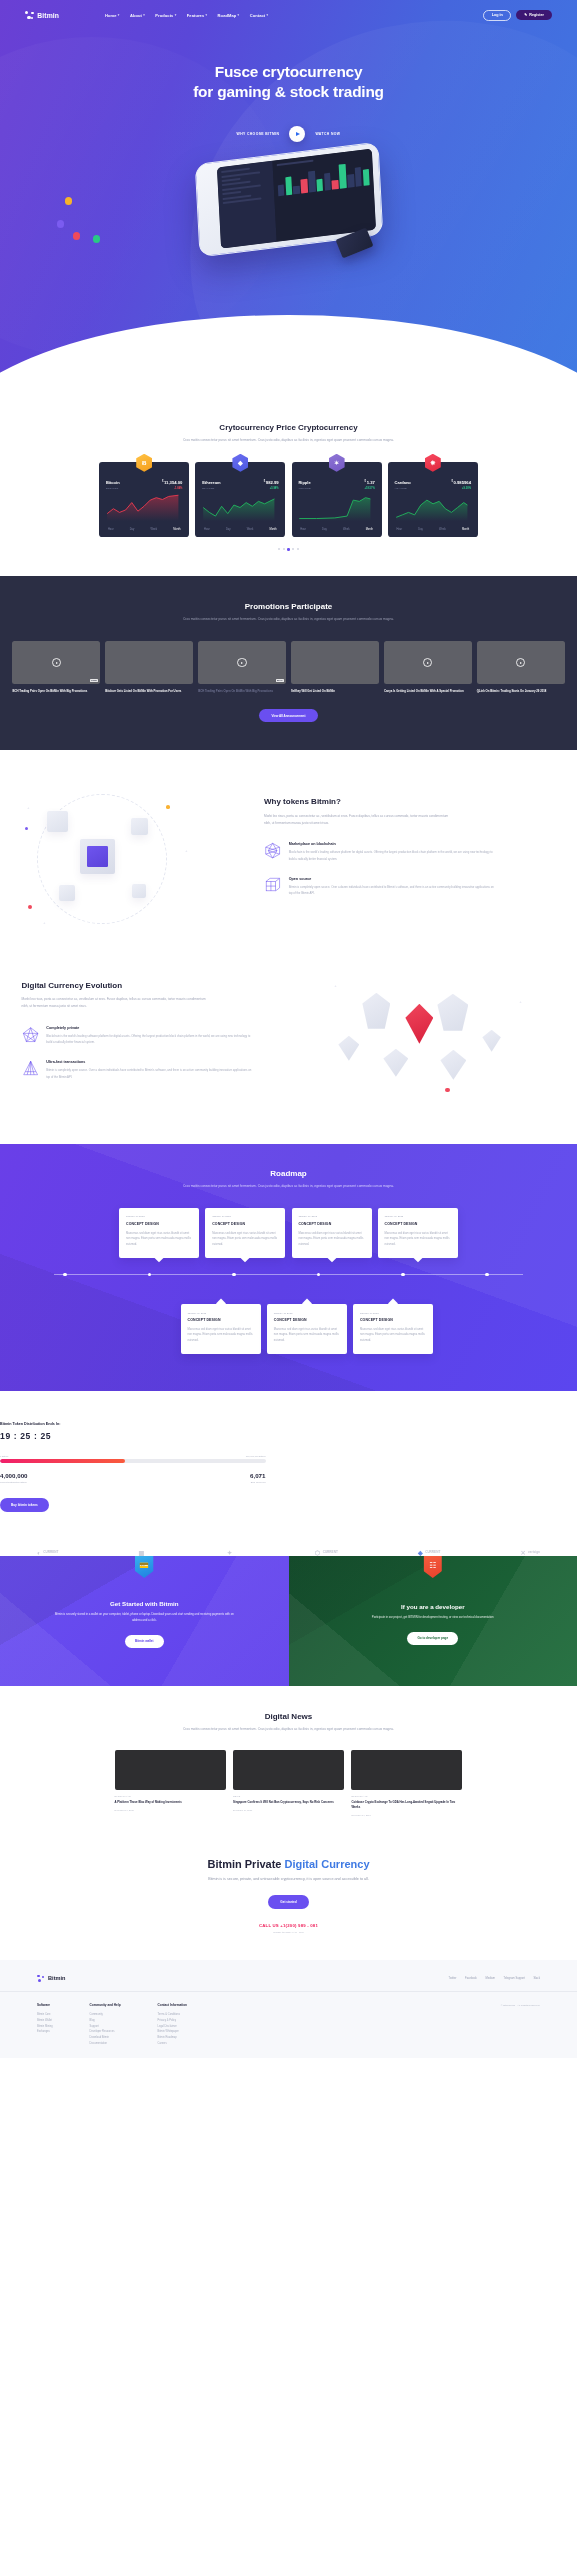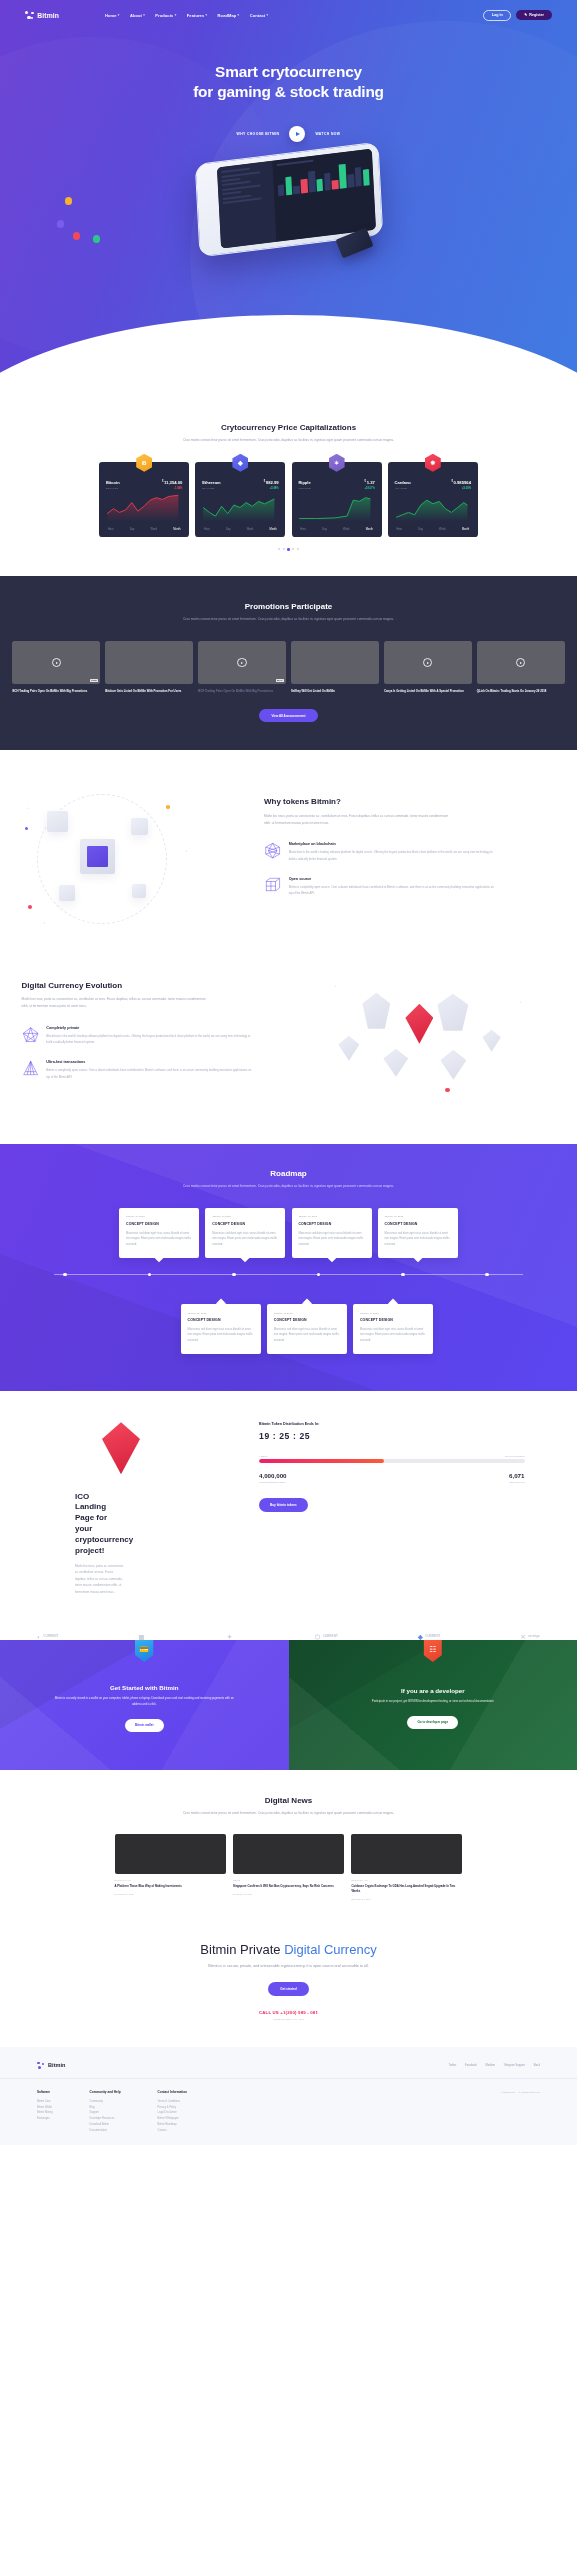--- a/index.html
+++ b/index.html
@@ -319,21 +319,21 @@
   .news{ padding:26px 0 25px; background:#fff;}
   .news-row{ display:flex; gap:7.4px; justify-content:center; margin-top:17.3px;}
   .news-card{ width:111px;}
   .news-thumb{ height:40px; background:#2e2e30; border-radius:1.9px;}
   .news-cat{ font-size:2.2px; color:#b6bac8; margin-top:5.6px; letter-spacing:0.2px;}
   .news-title{ font-size:2.8px; font-weight:700; color:#23243b; line-height:1.8; margin-top:2.5px;}
   .news-date{ font-size:2.2px; color:#b6bac8; margin-top:3.7px;}
 
   
   .priv{ padding:17.3px 0 27px; background:#fff; text-align:center;}
-  .priv-h{ font-size:13px; font-weight:400; color:#23243b;}
+  .priv-h{ font-size:11px; font-weight:700; color:#23243b;}
   .priv-h em{ font-style:normal; color:#3f7ae3;}
   .priv-p{ font-size:3.7px; line-height:2.1; color:#8f95a8; margin-top:6.2px;}
   .priv-btn{
     display:inline-block; margin-top:11px; background:#6a4ff0; color:#fff;
     font-size:3.1px; font-weight:700; padding:5px 12.4px; border-radius:12.4px;
   }
   .priv-call{ color:#f0245e; font-size:4.3px; font-weight:700; margin-top:13.6px; letter-spacing:0.2px;}
   .priv-note{ font-size:2.3px; color:#b6bac8; margin-top:3.1px;}
 
   
@@ -400,21 +400,21 @@
       <a class="btn-login">Log in</a>
       <a class="btn-register">
         <span>✎</span>
         <span>Register</span>
       </a>
     </div>
   </nav>
 
   <div class="hero-inner">
     <h1 class="hero-title">
-      <span>Smart crytocurrency</span><br>
+      <span>Fusce crytocurrency</span><br>
       <span>for gaming &amp; stock trading</span>
     </h1>
     <div class="hero-cta">
       <span class="hero-cta-label">WHY CHOOSE BITMIN</span>
       <span class="play-btn">
           <span class="play-tri"></span>
         </span>
       <span class="hero-cta-label">WATCH NOW</span>
     </div>
   </div>
@@ -455,21 +455,21 @@
     <span class="ps-dot dot-p"></span>
     <span class="ps-dot dot-r"></span>
     <span class="ps-dot dot-g"></span>
     <div class="card-fly"></div>
   </div>
 
   <div class="hero-curve"></div>
 </section>
 
 <section class="sec prices">
-  <h2 class="sec-title">Crytocurrency Price Capitalizations</h2>
+  <h2 class="sec-title">Crytocurrency Price Cryptocurrency</h2>
   <p class="sec-sub">Cras mattis consectetur purus sit amet fermentum. Cras justo odio, dapibus ac facilisis in, egestas eget quam praesent commodo cursus magna.</p>
 
   <div class="price-grid">
 
     <div class="price-card">
       <div class="hexagon hex-btc">Ƀ</div>
       <div class="pc-head">
         <span class="pc-name">Bitcoin</span>
         <span class="pc-price"><sup>$</sup><span>11,354.00</span></span>
       </div>
@@ -789,25 +789,20 @@
     <div class="rm-card up">
       <div class="rm-date">January 19 2018</div>
       <div class="rm-title">CONCEPT DESIGN</div>
       <div class="rm-text">Maecenas sed diam eget risus varius blandit sit amet non magna. Etiam porta sem malesuada magna mollis euismod.</div>
       <span class="tip"></span>
     </div>
   </div>
 </section>
 
 <section class="sec ico">
-  <div class="ico-left">
-    <div class="ico-gem"></div>
-    <h2 class="ico-h">ICO Landing Page for your cryptocurrency project!</h2>
-    <p class="ico-p">Morbi leo risus, porta ac consectetur ac vestibulum at eros. Fusce dapibus, tellus ac cursus commodo, tortor mauris condimentum nibh, ut fermentum massa amet risus.</p>
-  </div>
   <div class="ico-right">
     <div class="ico-label">Bitmin Token Distribution Ends In:</div>
     <div class="ico-count">19 : 25 : 25</div>
     <div class="bar-head">
       <span>0 Bitmin</span>
       <span>100,000,000 Bitmin</span>
     </div>
     <div class="bar">
       <div class="bar-fill"></div>
     </div>

